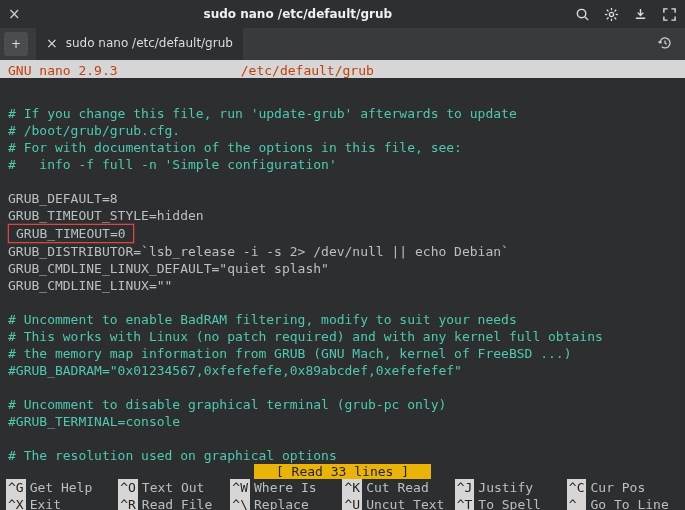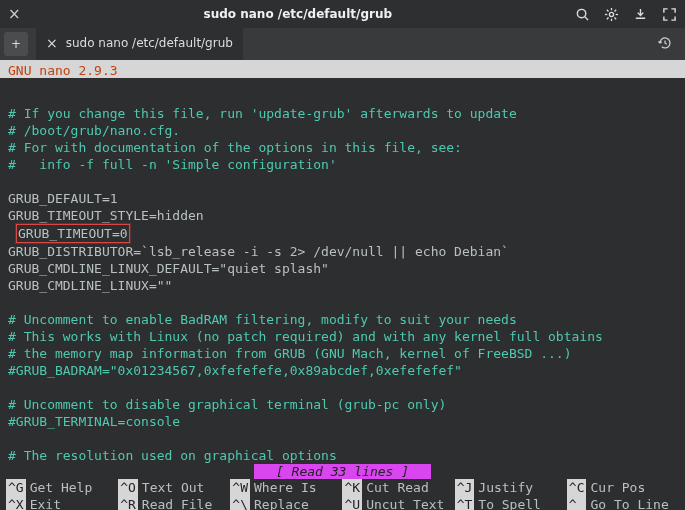--- a/index.html
+++ b/index.html
@@ -62,31 +62,29 @@
     padding: 0 8px;
     line-height: 17px;
     white-space: pre;
   }
   .comment { color:#4ec9b0; }
   .plain { color:#b8c0c2; }
   .hlred {
     border: 1px solid #d44;
     box-shadow: 0 0 0 1px rgba(220,60,60,.3);
     display:inline-block;
-    padding: 0 1px;
-    margin-left: 8px;
+    padding: 0 7px;
   }
   .readline {
     text-align:center;
     color:#222;
   }
   .readline span {
-    background:#d946ef;
+    background:#eab308;
     padding: 0 22px;
-    font-style: italic;
   }
   .shortcuts {
     display:grid;
     grid-template-columns: repeat(6, 1fr);
     padding: 0 6px 4px 6px;
     line-height:17px;
   }
   .sc { display:flex; gap:4px; }
   .key { background:#d6d6d6; color:#222; padding:0 2px; }
 </style>
@@ -144,30 +142,31 @@
           <path d="M3 8a5 5 0 1 1 1.8 3.8M3 8l-1.5-1.5M3 8l1.8-1.2" stroke="#ccc" stroke-width="1.3" fill="none"></path>
           <path d="M8 5.5V8l1.8 1.2" stroke="#ccc" stroke-width="1.3" fill="none"></path>
         </svg></span>
   </div>
 </div>
 
 <div class="editor">
   <div class="statusbar">
     <span>GNU nano 2.9.3</span>
     <span class="sp"></span>
+    <span style="position:relative; left:-90px;">/etc/default/grub</span>
     <span class="sp"></span>
   </div>
   <div style="height:10px"></div>
   <div class="content">
 <span class="comment"># If you change this file, run 'update-grub' afterwards to update</span>
-<span class="comment"># /boot/grub/nano.cfg.</span>
+<span class="comment"># /boot/grub/grub.cfg.</span>
 <span class="comment"># For with documentation of the options in this file, see:</span>
 <span class="comment">#   info -f full -n 'Simple configuration'</span>
 <span class="plain"> </span>
-<span class="plain">GRUB_DEFAULT=1</span>
+<span class="plain">GRUB_DEFAULT=8</span>
 <span class="plain">GRUB_TIMEOUT_STYLE=hidden</span>
 <span class="plain hlred">GRUB_TIMEOUT=0</span>
 <span class="plain">GRUB_DISTRIBUTOR=`lsb_release -i -s 2&gt; /dev/null || echo Debian`</span>
 <span class="plain">GRUB_CMDLINE_LINUX_DEFAULT="quiet splash"</span>
 <span class="plain">GRUB_CMDLINE_LINUX=""</span>
 <span class="plain"> </span>
 <span class="comment"># Uncomment to enable BadRAM filtering, modify to suit your needs</span>
 <span class="comment"># This works with Linux (no patch required) and with any kernel full obtains</span>
 <span class="comment"># the memory map information from GRUB (GNU Mach, kernel of FreeBSD ...)</span>
 <span class="comment">#GRUB_BADRAM="0x01234567,0xfefefefe,0x89abcdef,0xefefefef"</span>

